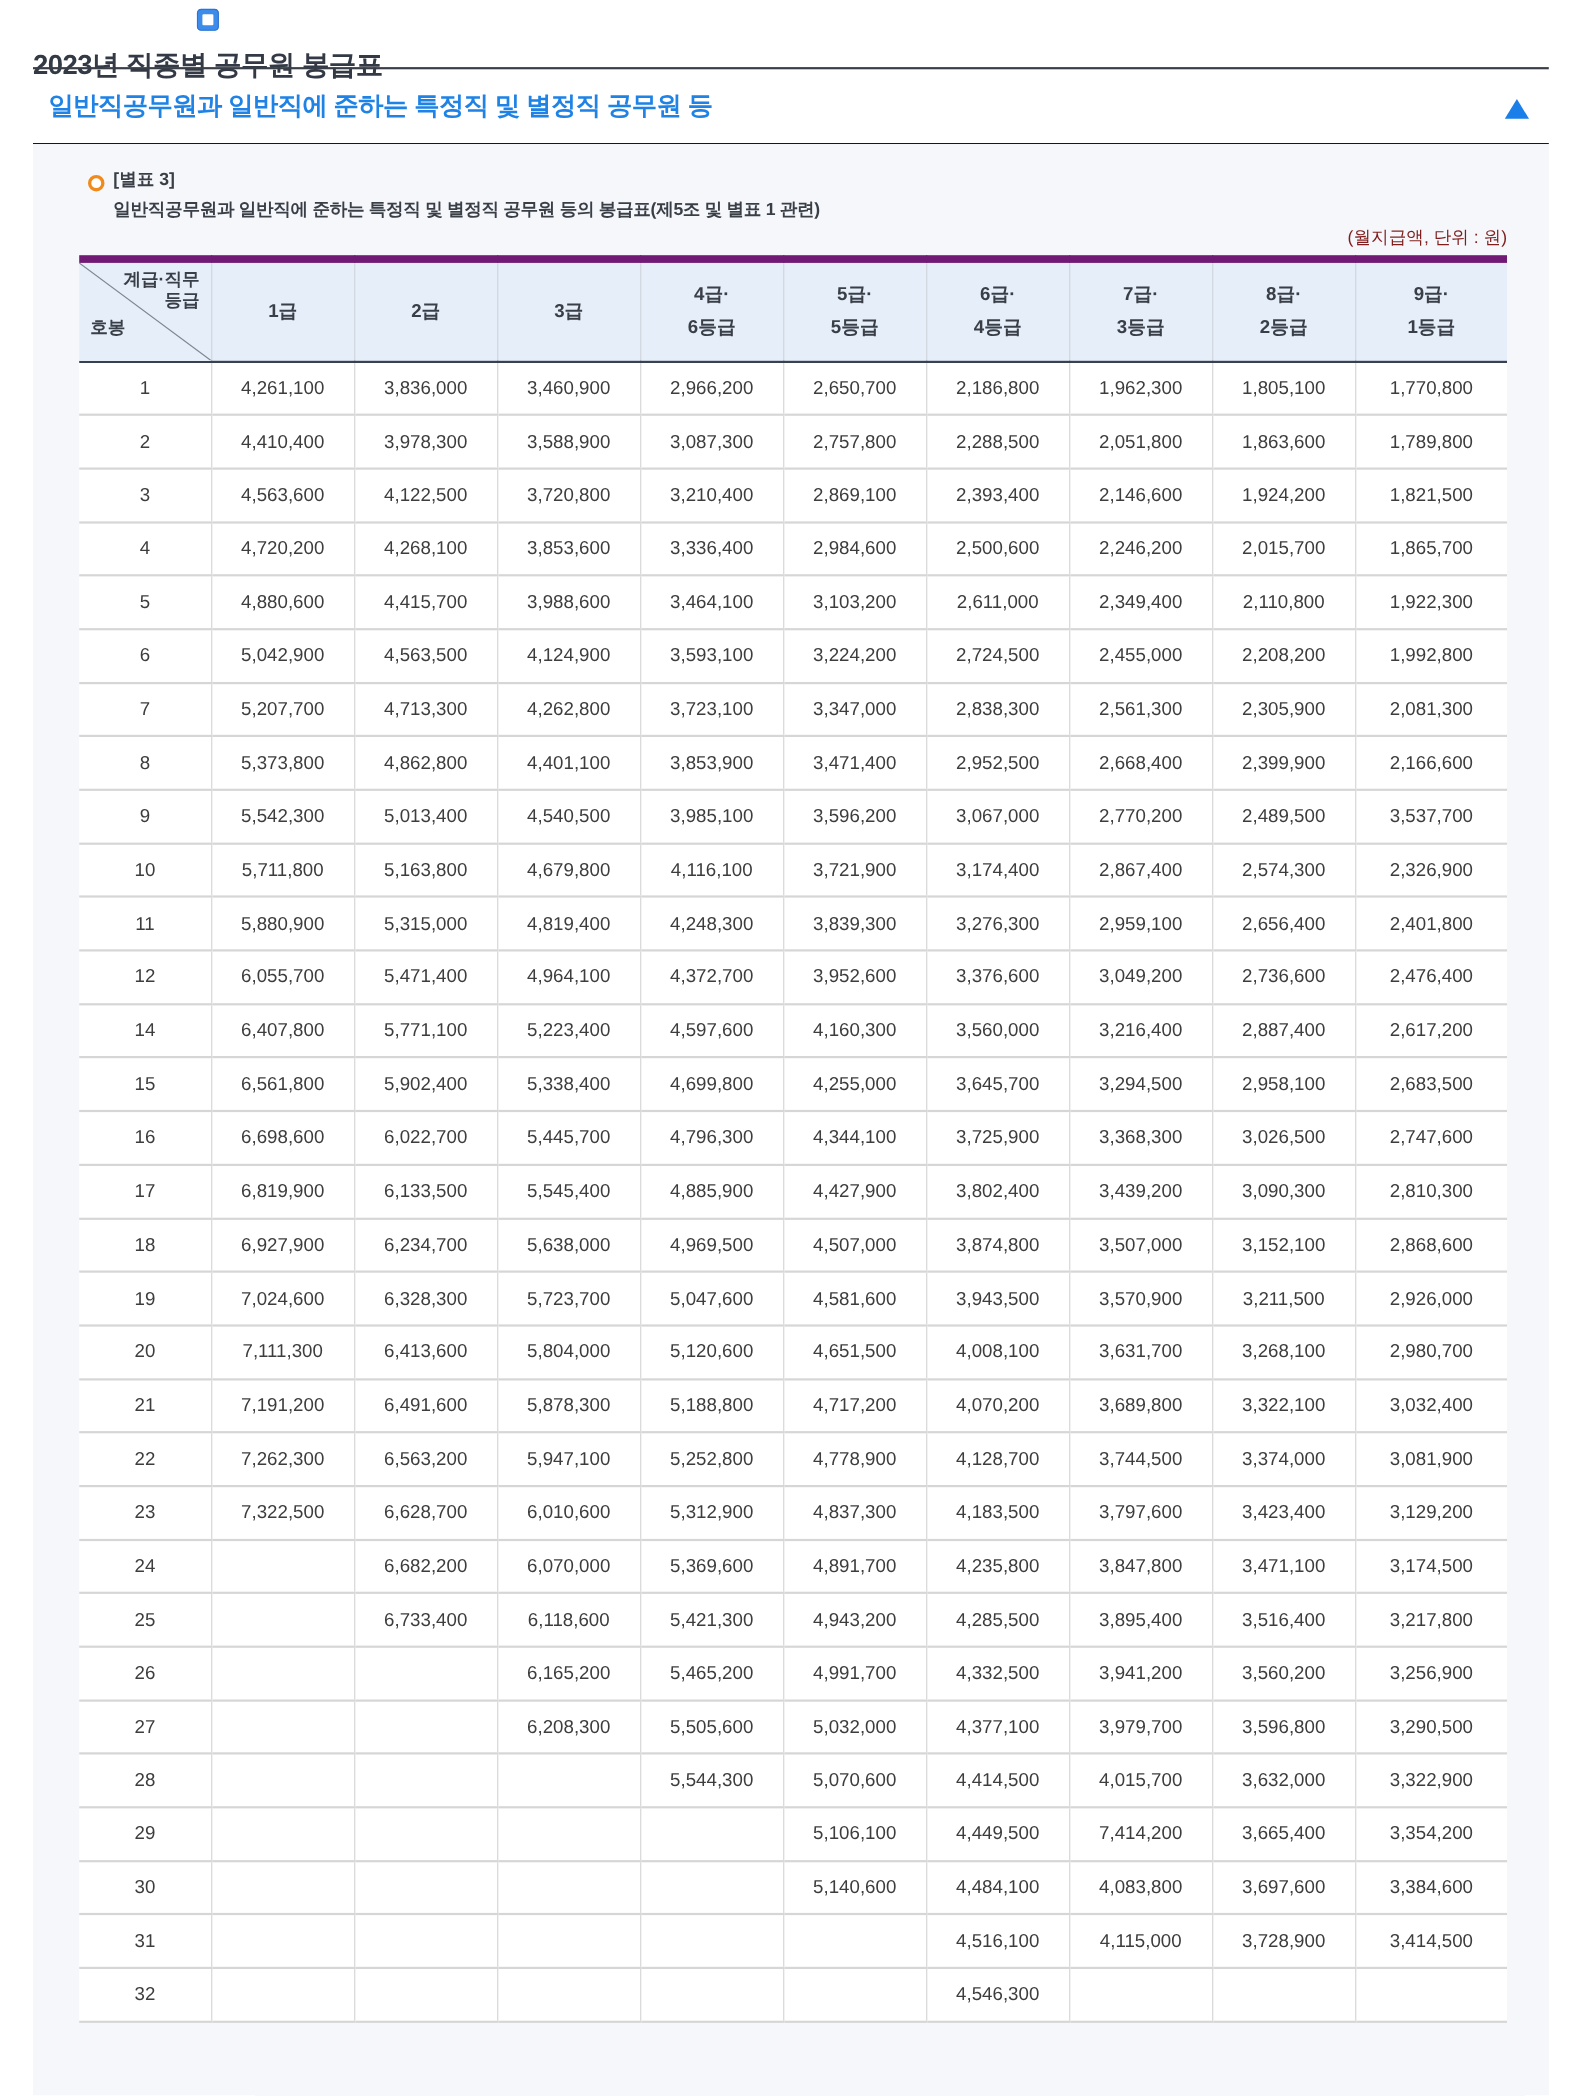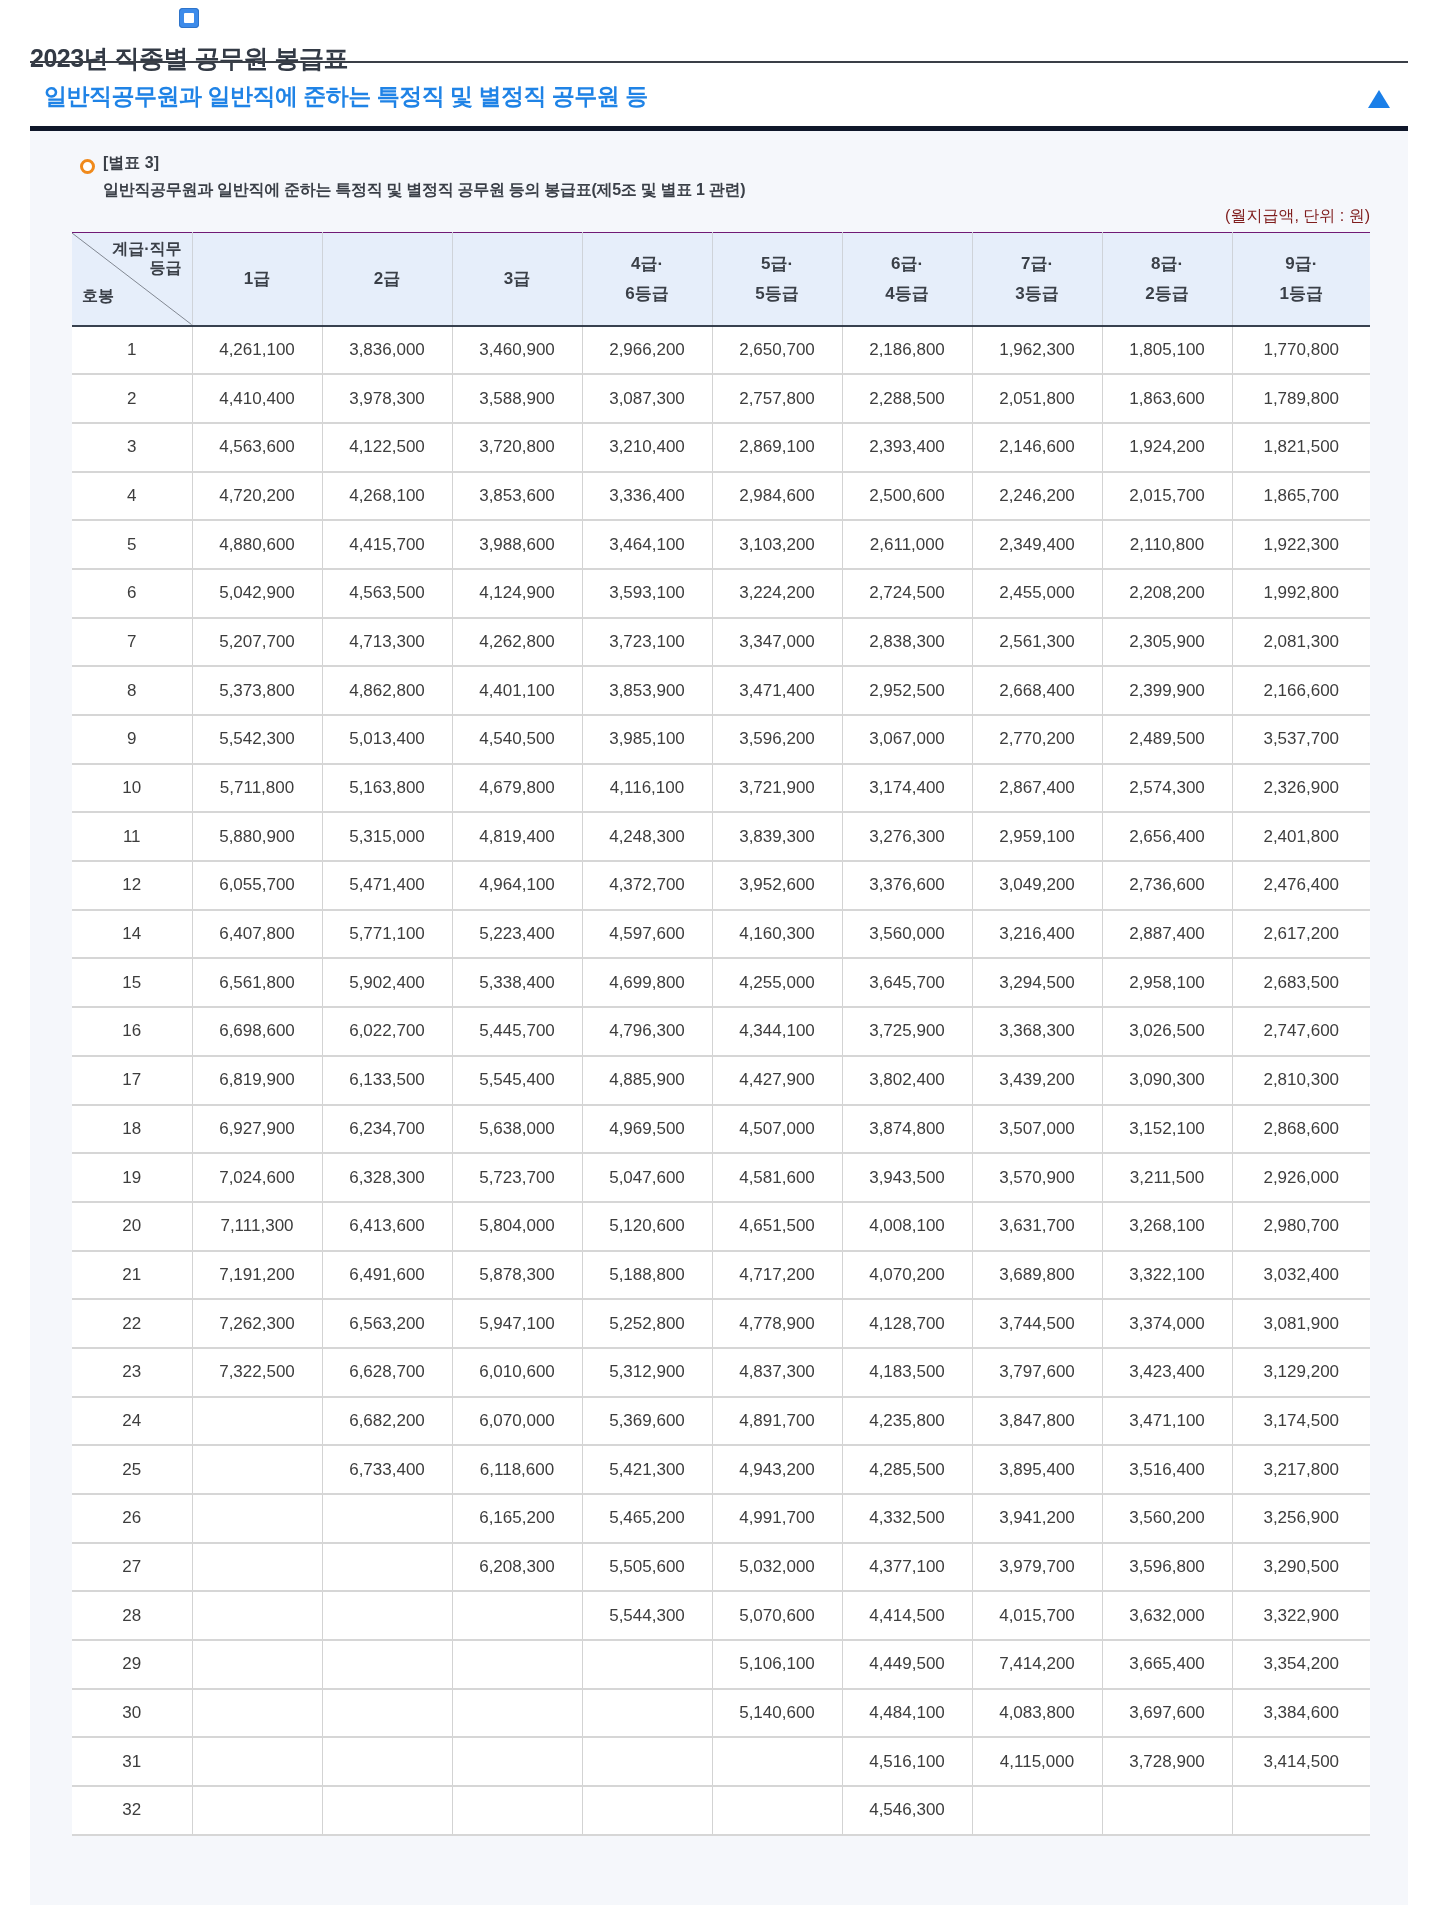--- a/index.html
+++ b/index.html
@@ -18,21 +18,21 @@
     .title-icon::after {
       content: ""; position: absolute; left: 5px; top: 5px; width: 10px; height: 10px;
       background: #ffffff; border-radius: 1px;
     }
     .page-title-text { font-size: 25px; font-weight: bold; color: #333a45; letter-spacing: -0.5px; }
 
     .title-divider { position: absolute; left: 30px; top: 61px; width: 1378px; height: 2px; background: #3a3f47; }
 
     .accordion-header {
       position: absolute; left: 30px; top: 63px; width: 1378px; height: 68px;
-      border-bottom: 5px solid #0f172a; cursor: pointer;
+      border-bottom: 1px solid #0f172a; cursor: pointer;
     }
     .accordion-title {
       position: absolute; left: 14px; top: 18px; font-size: 23px; font-weight: bold;
       color: #1f83e6; letter-spacing: -0.5px;
     }
     .collapse-icon {
       position: absolute; right: 18px; top: 27px; width: 0; height: 0;
       border-left: 11px solid transparent; border-right: 11px solid transparent;
       border-bottom: 18px solid #1a7fe8;
     }
@@ -54,21 +54,21 @@
     .unit-note { position: absolute; right: 38px; top: 75px; font-size: 16px; color: #7f1d1d; }
 
     .table-wrap { position: absolute; left: 42px; top: 101px; width: 1298px; }
     table { width: 1298px; border-collapse: collapse; table-layout: fixed; background: #ffffff; }
     thead tr { height: 93px; }
     thead th {
       background: #e6eefa; color: #3a3f47; font-size: 17px; font-weight: bold;
       border-left: 1px solid #cfd3d9; line-height: 30px; text-align: center; vertical-align: middle;
     }
     thead th:first-child { border-left: none; }
-    thead { border-top: 1px solid #701a75; border-bottom: 2px solid #38414f; }
+    thead { border-top: 7px solid #701a75; border-bottom: 2px solid #38414f; }
     .corner-cell { position: relative; padding: 0; }
     .corner-cell svg { position: absolute; left: 0; top: 0; width: 100%; height: 100%; }
     .corner-top { position: absolute; right: 10px; top: 6px; text-align: right; line-height: 19px; font-size: 16px; }
     .corner-bottom { position: absolute; left: 10px; bottom: 14px; font-size: 16px; }
 
     tbody tr { height: 48.7px; }
     tbody td {
       text-align: center; font-size: 17px; color: #3d3d3d;
       border-left: 1px solid #d3d3d3; border-bottom: 2px solid #d6d6d6;
     }

